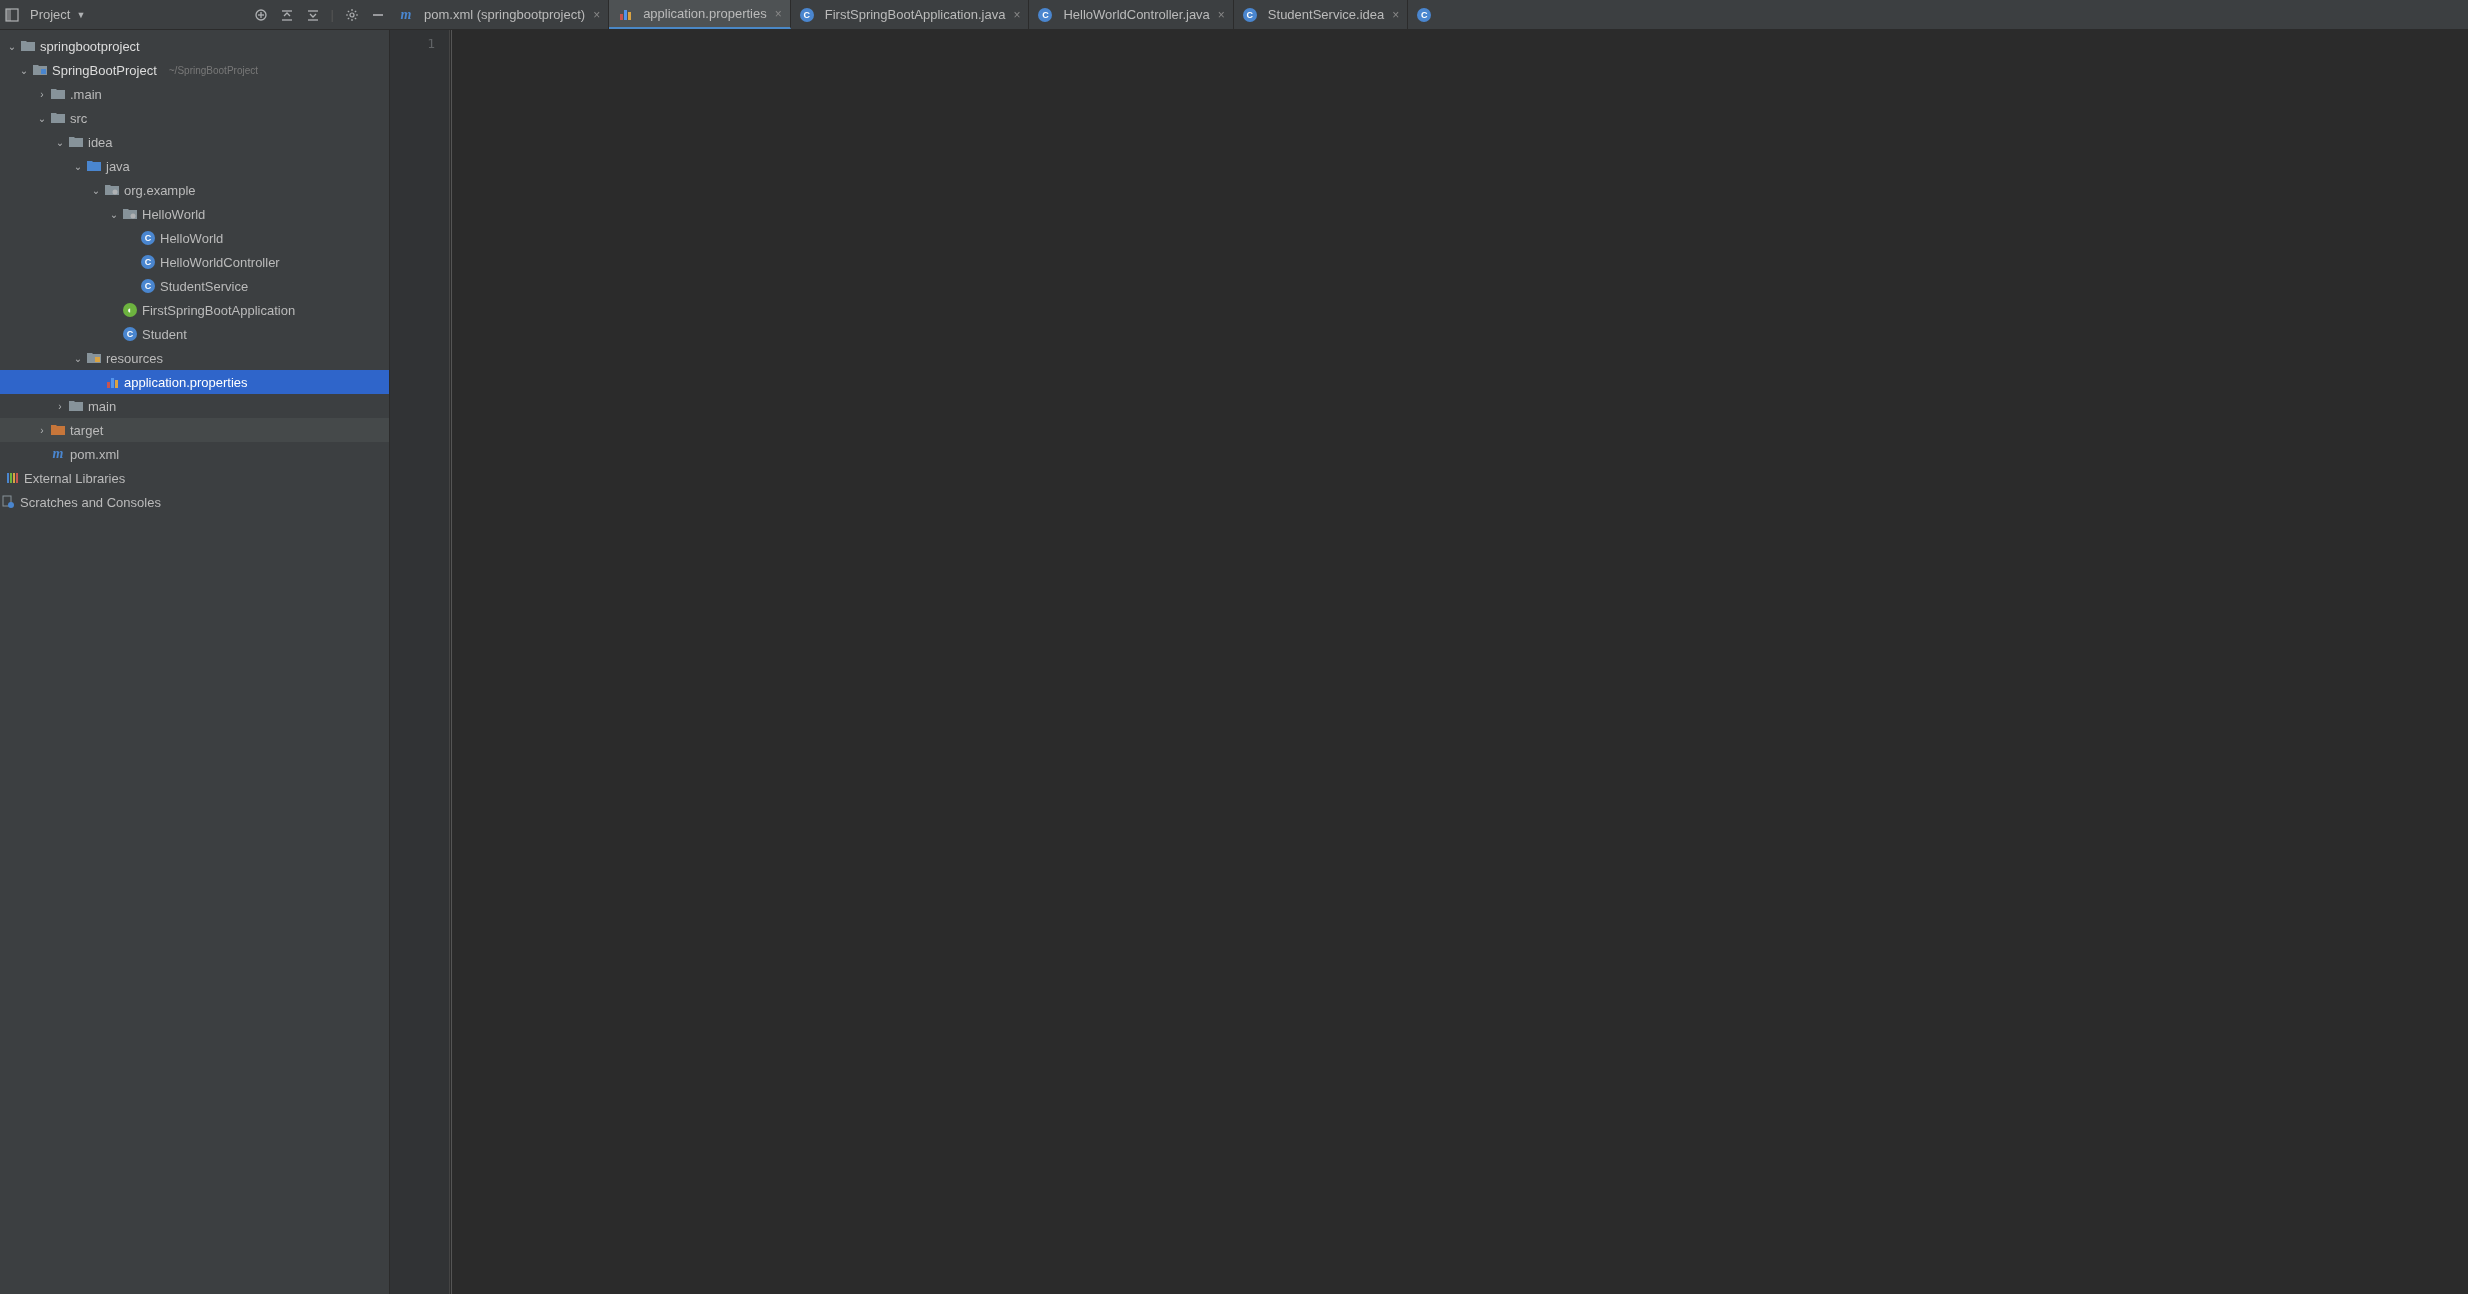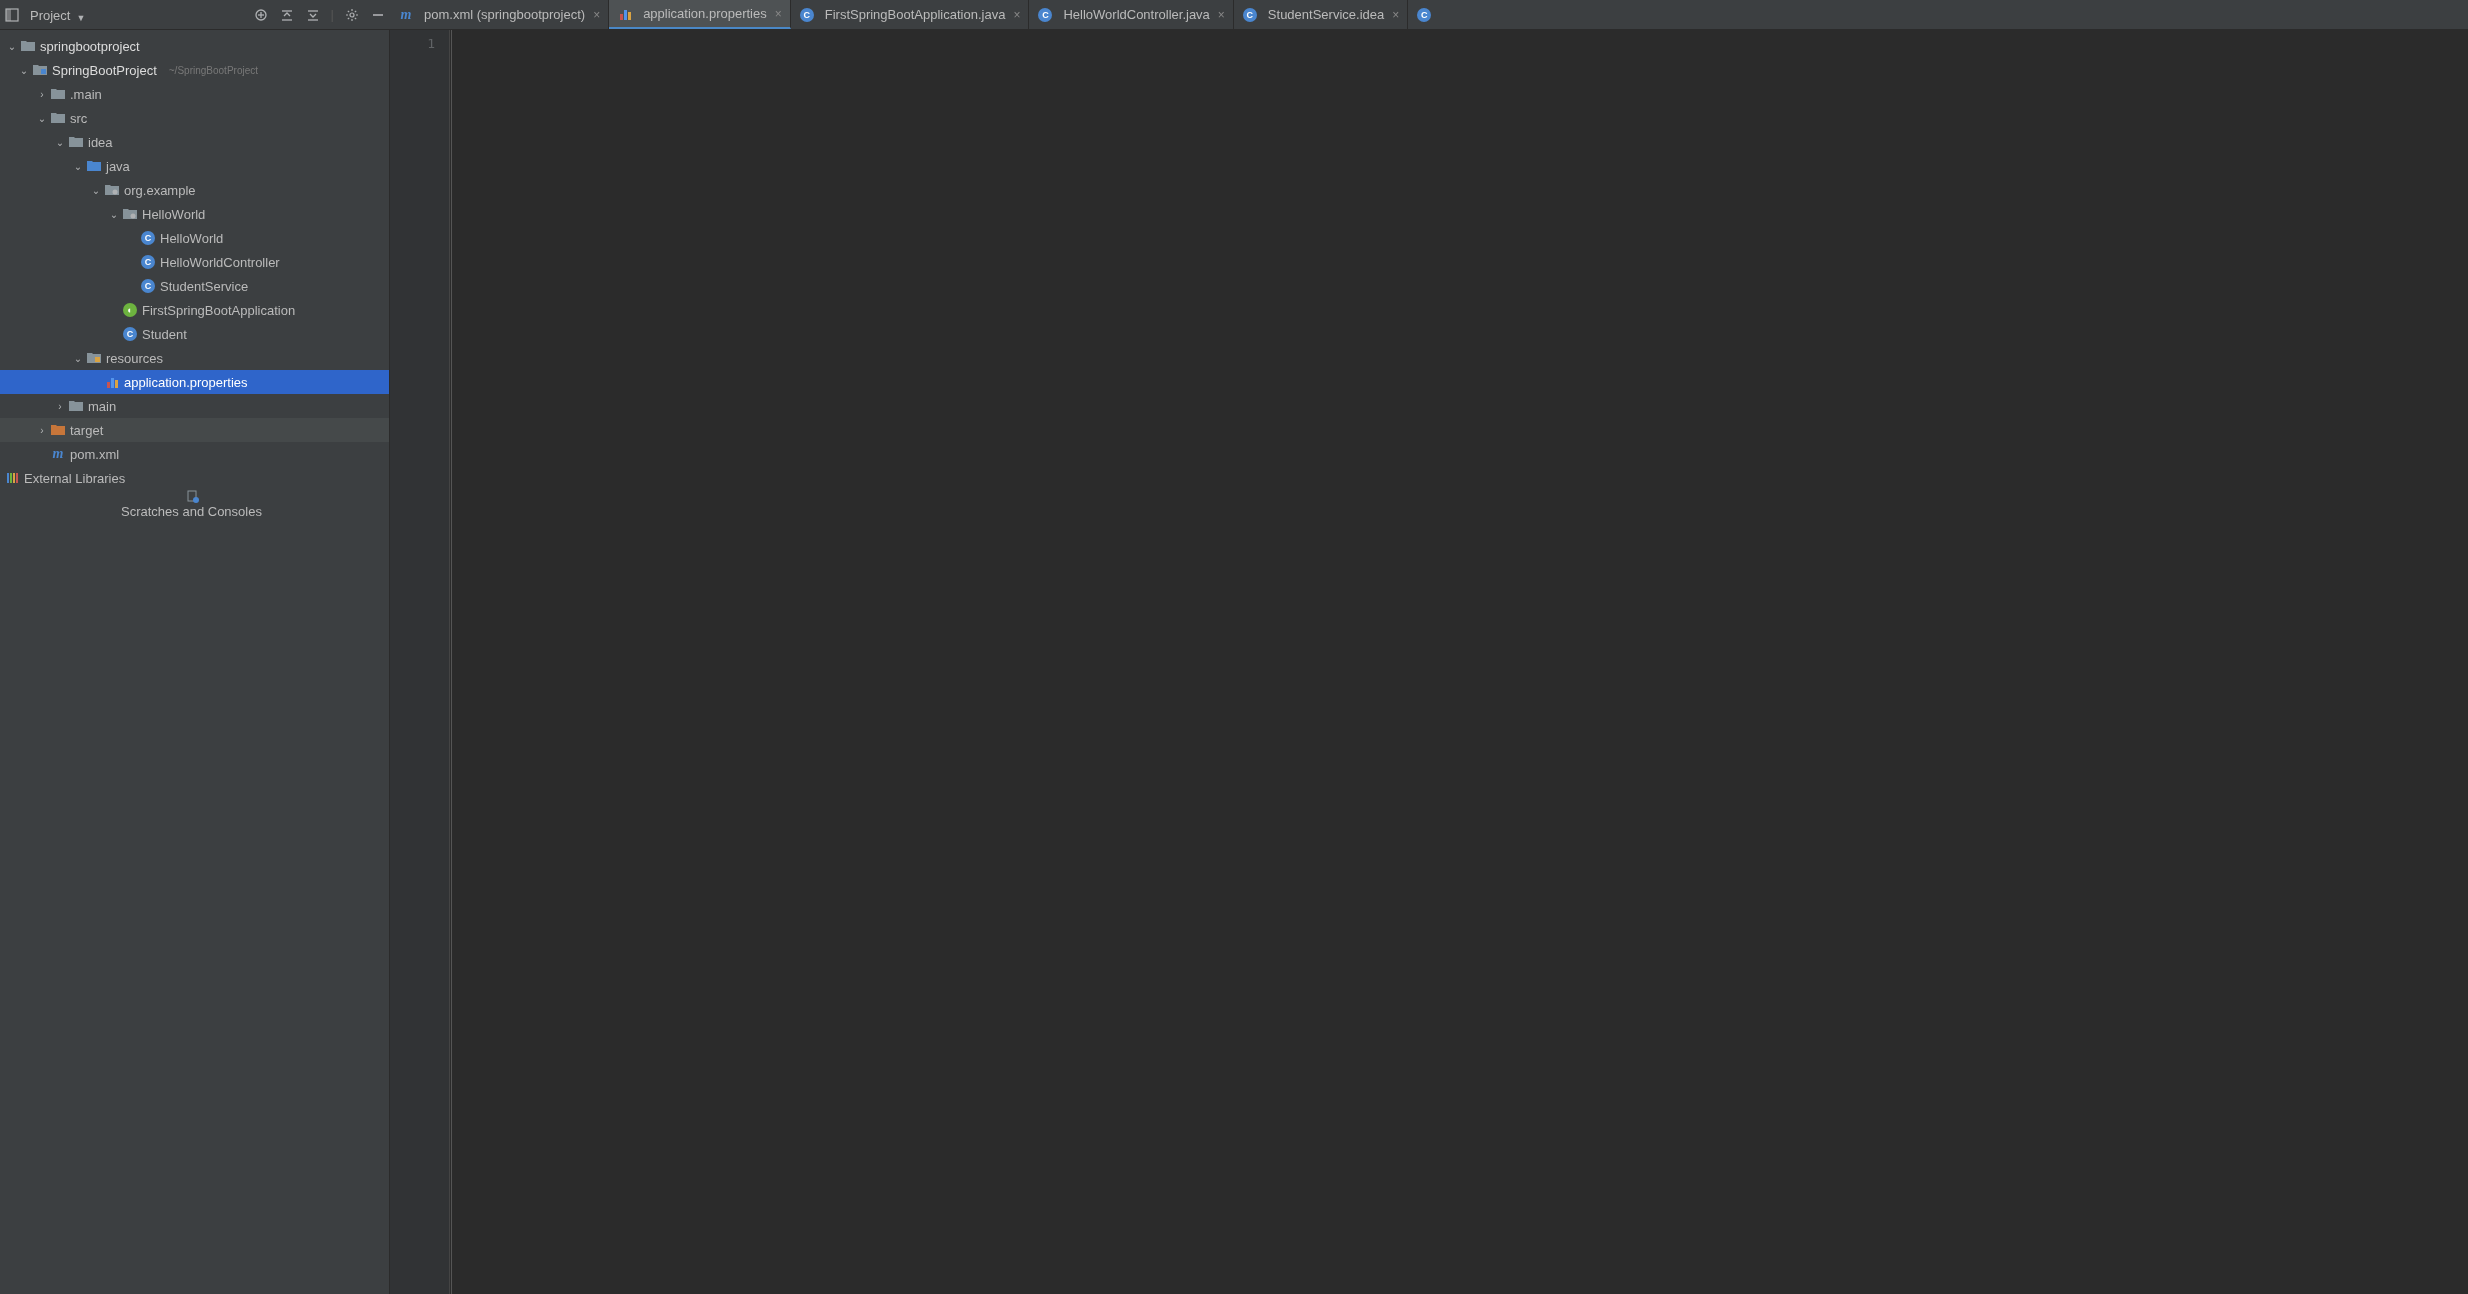--- a/index.html
+++ b/index.html
@@ -22,21 +22,21 @@
   .tool-window-header {
     display: flex;
     align-items: center;
     width: 390px;
     padding: 0 4px;
     background: #3c3f41;
     justify-content: space-between;
   }
   .project-label {
     display: flex;
-    align-items: flex-end;
+    align-items: center;
     gap: 6px;
     font-size: 13px;
   }
   .toolbar-icons {
     display: flex;
     align-items: center;
     gap: 10px;
   }
   .toolbar-icon {
     width: 16px;
@@ -435,21 +435,21 @@
           <svg width="14" height="14" viewBox="0 0 14 14">
             <rect x="2" y="2" width="2" height="10" fill="#4a86cf"></rect>
             <rect x="5" y="2" width="2" height="10" fill="#6db33f"></rect>
             <rect x="8" y="2" width="2" height="10" fill="#d9a343"></rect>
             <rect x="11" y="2" width="2" height="10" fill="#c75450"></rect>
           </svg>
         </span>
       <span class="tree-label">External Libraries</span>
     </div>
 
-    <div class="tree-row" style="padding-left:0;flex-direction:column;">
+    <div class="tree-row" style="padding-left:0;">
       <span class="tree-icon ic-scratch">
           <svg width="14" height="14" viewBox="0 0 14 14">
             <rect x="2" y="1" width="8" height="10" fill="none" stroke="#87939a" stroke-width="1"></rect>
             <circle cx="10" cy="10" r="3" fill="#4a86cf"></circle>
           </svg>
         </span>
       <span class="tree-label">Scratches and Consoles</span>
     </div>
 
   </div>

